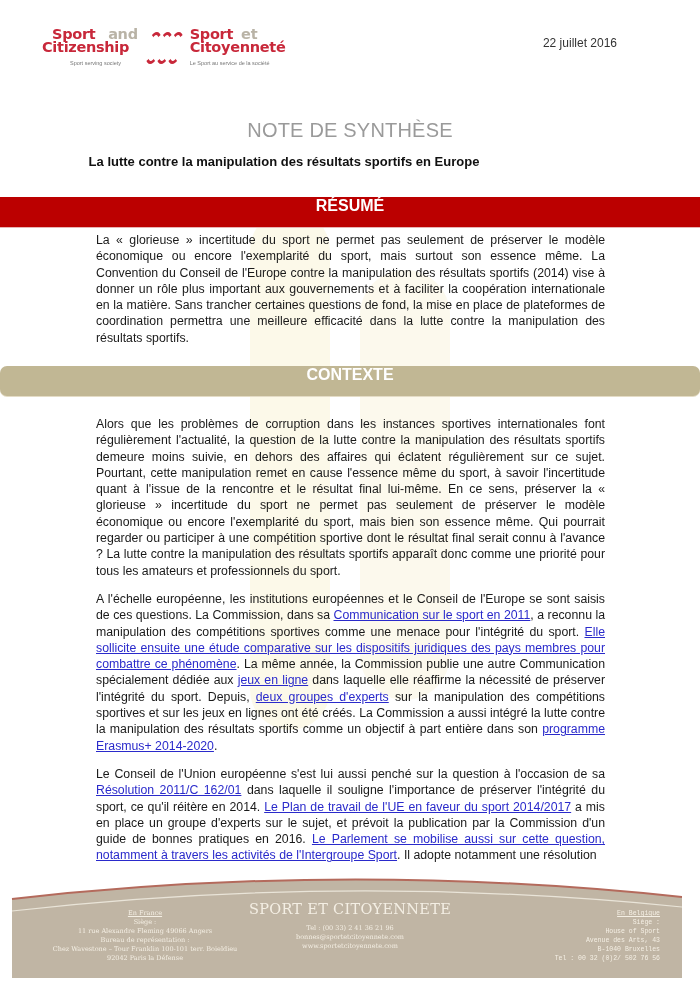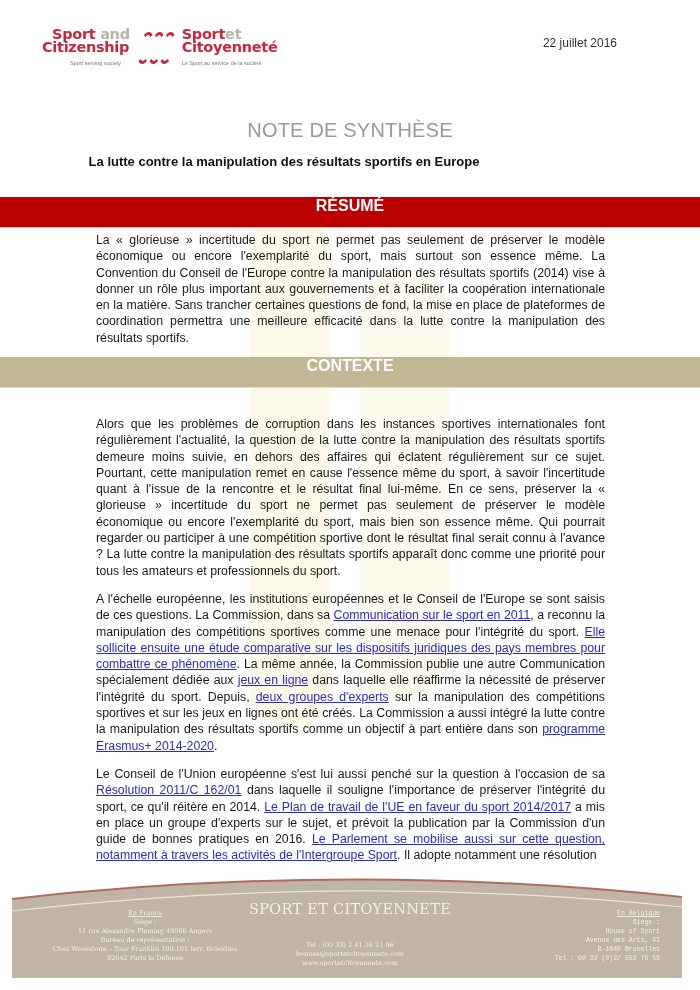--- a/index.html
+++ b/index.html
@@ -5,45 +5,45 @@
   html, body { margin:0; padding:0; }
   body { width:700px; height:990px; background:#ffffff; position:relative; overflow:hidden;
          font-family:"Liberation Sans", sans-serif; color:#1a1a1a; }
   .watermark { position:absolute; left:250px; top:210px; width:220px; height:520px; pointer-events:none; }
   .watermark .wm1 { position:absolute; left:0; top:0; width:80px; height:520px; background:#fbf6e0; opacity:.7; border-radius:40px; }
   .watermark .wm2 { position:absolute; left:110px; top:60px; width:90px; height:430px; background:#fbf7e6; opacity:.7; border-radius:45px; }
 
   .logo { position:absolute; left:42px; top:28px; height:40px; display:flex; align-items:flex-start; }
   .logo-block { display:flex; flex-direction:column; line-height:13px; }
   .logo-word { font-family:"DejaVu Sans", sans-serif; font-weight:bold; font-size:14.5px; color:#c8283a; letter-spacing:-0.3px; }
-  .logo-word .grey { color:#b9b3a6; font-weight:bold; }
+  .logo-word .grey { color:#b9b3a6; font-weight:bold;margin-left:8px; }
   .logo-tag { font-size:5.5px; color:#777; margin-top:3px; padding-left:4px; }
   .logo-swirl { width:40px; height:32px; margin:2px 6px 0 6px; position:relative; }
   .logo-swirl span { position:absolute; top:2px; width:9px; height:26px; border:3px solid #c8283a; border-left-color:transparent; border-right-color:transparent; border-radius:50%; transform:skewX(-12deg); }
 
   .date { position:absolute; right:83px; top:36px; font-size:12px; color:#333; }
 
   .doc-title { position:absolute; left:0; width:700px; top:119px; text-align:center; font-size:20px; color:#9a9a9a; letter-spacing:0.2px; }
   .doc-subtitle { position:absolute; left:0; width:568px; top:154px; text-align:center; font-size:13px; font-weight:bold; color:#111; }
 
   .section-bar { position:absolute; left:0; width:700px; height:30px; text-align:center; font-size:16px; font-weight:bold; color:#fff; line-height:17px; }
   .bar-resume { top:197px; background:#bb0000; box-shadow:0 1px 0 #e8b4b4; }
-  .bar-contexte { top:357px; background:#c1b794; box-shadow:0 1px 0 #e4dcc6; }
+  .bar-contexte { top:366px; background:#c1b794; box-shadow:0 1px 0 #e4dcc6;border-radius:7px; }
 
   .para { position:absolute; left:84px; width:533px; font-size:12.3px; line-height:16.3px; text-align:justify; color:#1a1a1a; }
   .para p { margin:12px; }
   .p-resume { top:220px; }
   .p-contexte { top:404px; }
   a.lnk { color:#2a2acb; text-decoration:underline; }
 
   .footer { position:absolute; left:10px; top:875px; width:672px; height:103px; }
   .footer svg { position:absolute; left:0; top:0; }
   .f-left { position:absolute; left:10px; top:34px; width:250px; text-align:center; font-family:"DejaVu Serif", serif; font-size:6.5px; line-height:9px; color:#f4efe4; }
   .f-center { position:absolute; left:220px; top:26px; width:240px; text-align:center; font-family:"DejaVu Serif", serif; color:#f4efe4; }
-  .f-center .brand { font-size:14.5px; letter-spacing:0.3px; margin-bottom:24px; }
+  .f-center .brand { font-size:14.5px; letter-spacing:0.3px; margin-bottom:7px; }
   .f-center .small { font-size:6.5px; line-height:9px; }
   .f-right { position:absolute; left:470px; top:34px; width:180px; text-align:right; font-family:Liberation Mono, monospace; font-size:6.5px; line-height:9px; color:#f4efe4; }
   .u { text-decoration:underline; }
 </style>
 </head>
 <body>
 
 <div class="watermark">
   <div class="wm1"></div>
     <div class="wm2"></div>

